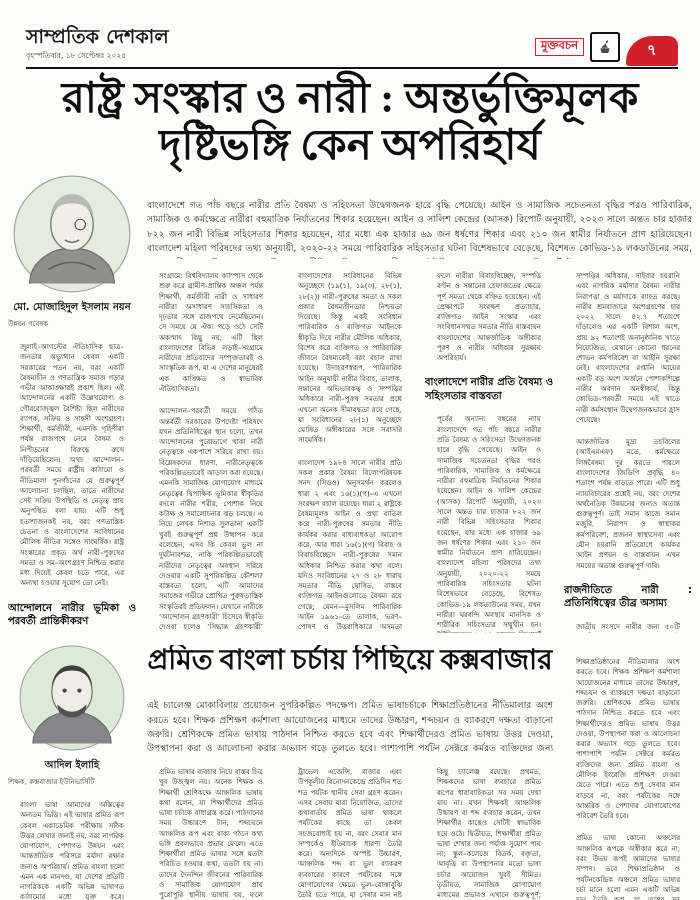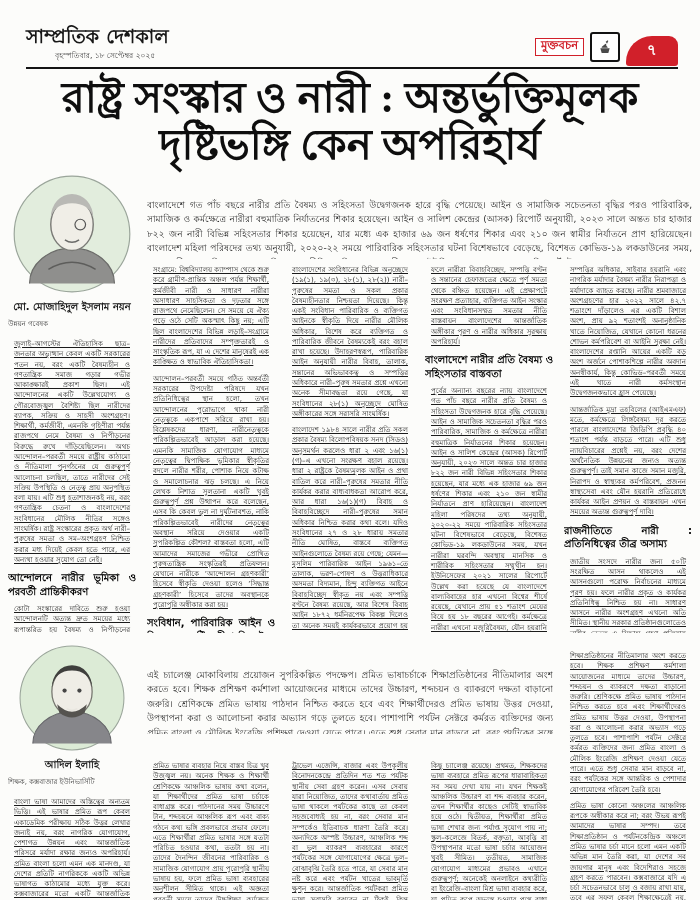--- a/index.html
+++ b/index.html
@@ -4,39 +4,39 @@
 <style>
   html,body{margin:0;padding:0;background:#e9e9e6;}
   .page{
     width:700px;height:900px;background:#fcfcfa;margin:0 auto;position:relative;
     overflow:hidden;color:#171717;font-family:"DejaVu Sans","Liberation Sans",sans-serif;
   }
   
   .hdr{display:flex;justify-content:space-between;align-items:flex-end;
        margin:26px 22px 0 26px;padding-bottom:5px;border-bottom:2px solid #141414;}
   .mast-title{font-size:19px;font-weight:800;letter-spacing:.2px;line-height:1.1;}
-  .mast-date{font-size:7.5px;color:#3d3d3d;margin-top:3px;margin-left:29px;}
+  .mast-date{font-size:7.5px;color:#3d3d3d;margin-top:3px;}
   .hdr-right{display:flex;align-items:center;gap:6px;}
   .section-label{color:#d1202a;border:1px solid #d1202a;font-size:11.5px;font-weight:700;
        padding:0 5px 2px;line-height:1.2;background:#fff;}
   .mast-iconbox{width:26px;height:26px;border:2px solid #121212;border-radius:3px;
        background:#fff;display:flex;align-items:center;justify-content:center;}
   .page-badge{width:52px;height:30px;background:#d1202a;color:#fff;font-size:15px;font-weight:700;
        display:flex;align-items:center;justify-content:center;
        border-radius:26px 9px 3px 3px;margin-bottom:-8px;}
   
   .a1-headline{font-family:"Liberation Serif","DejaVu Serif",serif;font-size:42px;font-weight:700;
        text-align:center;margin:6px 8px;line-height:1.12;color:#0e0e0e;}
   .a1{display:grid;grid-template-columns:repeat(5,1fr);grid-template-rows:84px 1fr;
       column-gap:11px;margin:2px 8px 0;height:458px;overflow:hidden;}
   .colblock{grid-column:1;grid-row:1/3;overflow:hidden;}
   .lede{font-size:9px;line-height:1.6;text-align:justify;color:#2b2b2b;overflow:hidden;margin-top:23px;}
   .a1-lede{grid-column:2/6;grid-row:1;padding-bottom:5px;}
   .bcol{grid-row:2;font-size:7px;line-height:1.47;text-align:justify;color:#1b1b1b;overflow:hidden;}
-  .bcol p,.colbody p{margin:6px;text-decoration:underline;}
+  .bcol p,.colbody p{margin:12px;}
   .subhead{font-size:10px;font-weight:700;margin:3px 0 1px;line-height:1.35;color:#000;}
   .photo{margin:0 auto;display:block;}
   .a-name{font-size:10px;font-weight:700;text-align:center;margin-top:6px;white-space:nowrap;}
   .a-title{font-size:7px;color:#333;margin:2px 0 9px;}
   .colbody{font-size:7px;line-height:1.47;text-align:justify;color:#1b1b1b;}
   .jump{display:flex;justify-content:flex-end;align-items:center;gap:4px;
         font-size:7.5px;font-weight:700;color:#b3121b;margin-top:4px;}
   .jump .arr{color:#1a1a1a;font-size:7px;}
   
   .a2{display:grid;grid-template-columns:repeat(5,1fr);grid-template-rows:110px 1fr;
@@ -137,20 +137,21 @@
         <path d="M45 60 q5 3 10 0" fill="none" stroke="#e8e6df" stroke-width="1.4"></path>
       </svg>
       <div class="a-name">আদিল ইলাহি</div>
       <div class="a-title">শিক্ষক, কক্সবাজার ইউনিভার্সিটি</div>
       <div class="colbody">
         <p>বাংলা ভাষা আমাদের অস্তিত্বের অন্যতম ভিত্তি। এই ভাষার প্রমিত রূপ কেবল একাডেমিক পরীক্ষায় সঠিক উত্তর লেখার জন্যই নয়, বরং নাগরিক যোগাযোগ, পেশাগত উন্নয়ন এবং আন্তর্জাতিক পরিসরে মর্যাদা রক্ষার জন্যও অপরিহার্য। প্রমিত বাংলা হলো এমন এক মানদণ্ড, যা দেশের প্রতিটি নাগরিককে একটি অভিন্ন ভাষাগত কাঠামোর মধ্যে যুক্ত করে। কক্সবাজারের মতো একটি আন্তর্জাতিক পর্যটন নগরীতে এই প্রমিত ভাষা চর্চার গুরুত্ব আরো বহুগুণে বেড়ে যায়। কারণ এখানে শুধু দেশের নানা প্রান্ত থেকেই নয়, বিদেশ থেকেও প্রতিদিন অসংখ্য পর্যটক আসেন। পর্যটনকেন্দ্রিক এই অঞ্চলের মানুষের ভাষা যদি প্রমিত হয়, তাহলে পর্যটকদের সঙ্গে যোগাযোগ আরো কার্যকর, সুনির্দিষ্ট ও সম্মানজনক হবে। কক্সবাজারের শিক্ষাপ্রতিষ্ঠানগুলোতে</p>
       </div>
     </div>
 
     <div class="a2-center">
+      <h2 class="a2-headline">প্রমিত বাংলা চর্চায় পিছিয়ে কক্সবাজার</h2>
       <div class="lede a2-lede">এই চ্যালেঞ্জ মোকাবিলায় প্রয়োজন সুপরিকল্পিত পদক্ষেপ। প্রমিত ভাষাচর্চাকে শিক্ষাপ্রতিষ্ঠানের নীতিমালার অংশ করতে হবে। শিক্ষক প্রশিক্ষণ কর্মশালা আয়োজনের মাধ্যমে তাদের উচ্চারণ, শব্দচয়ন ও ব্যাকরণে দক্ষতা বাড়ানো জরুরি। শ্রেণিকক্ষে প্রমিত ভাষায় পাঠদান নিশ্চিত করতে হবে এবং শিক্ষার্থীদেরও প্রমিত ভাষায় উত্তর দেওয়া, উপস্থাপনা করা ও আলোচনা করার অভ্যাস গড়ে তুলতে হবে। পাশাপাশি পর্যটন সেক্টরে কর্মরত ব্যক্তিদের জন্য প্রমিত বাংলা ও মৌলিক ইংরেজি প্রশিক্ষণ দেওয়া যেতে পারে। এতে শুধু সেবার মান বাড়বে না, বরং পর্যটকের সঙ্গে আন্তরিক ও পেশাদার যোগাযোগের পরিবেশ তৈরি হবে</div>
     </div>
 
     <div class="bcol a2-c5">
       <p>শিক্ষাপ্রতিষ্ঠানের নীতিমালার অংশ করতে হবে। শিক্ষক প্রশিক্ষণ কর্মশালা আয়োজনের মাধ্যমে তাদের উচ্চারণ, শব্দচয়ন ও ব্যাকরণে দক্ষতা বাড়ানো জরুরি। শ্রেণিকক্ষে প্রমিত ভাষায় পাঠদান নিশ্চিত করতে হবে এবং শিক্ষার্থীদেরও প্রমিত ভাষায় উত্তর দেওয়া, উপস্থাপনা করা ও আলোচনা করার অভ্যাস গড়ে তুলতে হবে। পাশাপাশি পর্যটন সেক্টরে কর্মরত ব্যক্তিদের জন্য প্রমিত বাংলা ও মৌলিক ইংরেজি প্রশিক্ষণ দেওয়া যেতে পারে। এতে শুধু সেবার মান বাড়বে না, বরং পর্যটকের সঙ্গে আন্তরিক ও পেশাদার যোগাযোগের পরিবেশ তৈরি হবে।</p>
       <p>প্রমিত ভাষা কোনো অঞ্চলের আঞ্চলিক রূপকে অস্বীকার করে না; বরং উভয় রূপই আমাদের ভাষার সম্পদ। তবে শিক্ষাপ্রতিষ্ঠান ও পর্যটনকেন্দ্রিক অঞ্চলে প্রমিত ভাষার চর্চা মানে হলো এমন একটি অভিন্ন মান তৈরি করা, যা দেশের সব জায়গার মানুষ এবং বিদেশিরাও সহজে গ্রহণ করতে পারবেন। কক্সবাজারে যদি এ চর্চা সচেতনভাবে চালু ও বজায় রাখা যায়, তবে এর সুফল কেবল শিক্ষাক্ষেত্রেই নয়, বরং অর্থনীতি, পর্যটন ও সামাজিক যোগাযোগেও দৃশ্যমান হবে। এতে করে কক্সবাজার কেবল তার প্রাকৃতিক সৌন্দর্যের জন্য নয়, বরং সাংস্কৃতিক ও ভাষাগত শৃঙ্খলার জন্যও সুনাম অর্জন করবে।</p>
     </div>
 
     <div class="bcol" style="grid-column:2">
       <p>প্রমিত ভাষার ব্যবহার নিয়ে বাস্তব চিত্র খুব উজ্জ্বল নয়। অনেক শিক্ষক ও শিক্ষার্থী শ্রেণিকক্ষে আঞ্চলিক ভাষায় কথা বলেন, যা শিক্ষার্থীদের প্রমিত ভাষা চর্চাকে বাধাগ্রস্ত করে। পাঠদানের সময় উচ্চারণে টান, শব্দচয়নে আঞ্চলিক রূপ এবং বাক্য গঠনে কথ্য ভঙ্গি প্রবলভাবে প্রভাব ফেলে। এতে শিক্ষার্থীরা প্রমিত ভাষার সঙ্গে যতটা পরিচিত হওয়ার কথা, ততটা হয় না। তাদের দৈনন্দিন জীবনের পারিবারিক ও সামাজিক যোগাযোগ প্রায় পুরোপুরি স্থানীয় ভাষায় হয়, ফলে প্রমিত ভাষা ব্যবহারের অনুশীলন সীমিত থাকে। এই অজ্ঞতা পরবর্তী সময়ে তাদের উচ্চশিক্ষা, কর্মক্ষেত্র এবং ভিন্ন অঞ্চলসমূহে বক্তব্য দেওয়ার সময় বড় ধরনের প্রতিবন্ধকতা তৈরি করে। পর্যটন নগরী হিসেবে কক্সবাজারে প্রমিত ভাষা চর্চার আরেকটি গুরুত্বপূর্ণ দিক হলো স্থানীয় অর্থনীতি: হোটেল, রিসোর্ট, রেস্তোরাঁ,</p>

